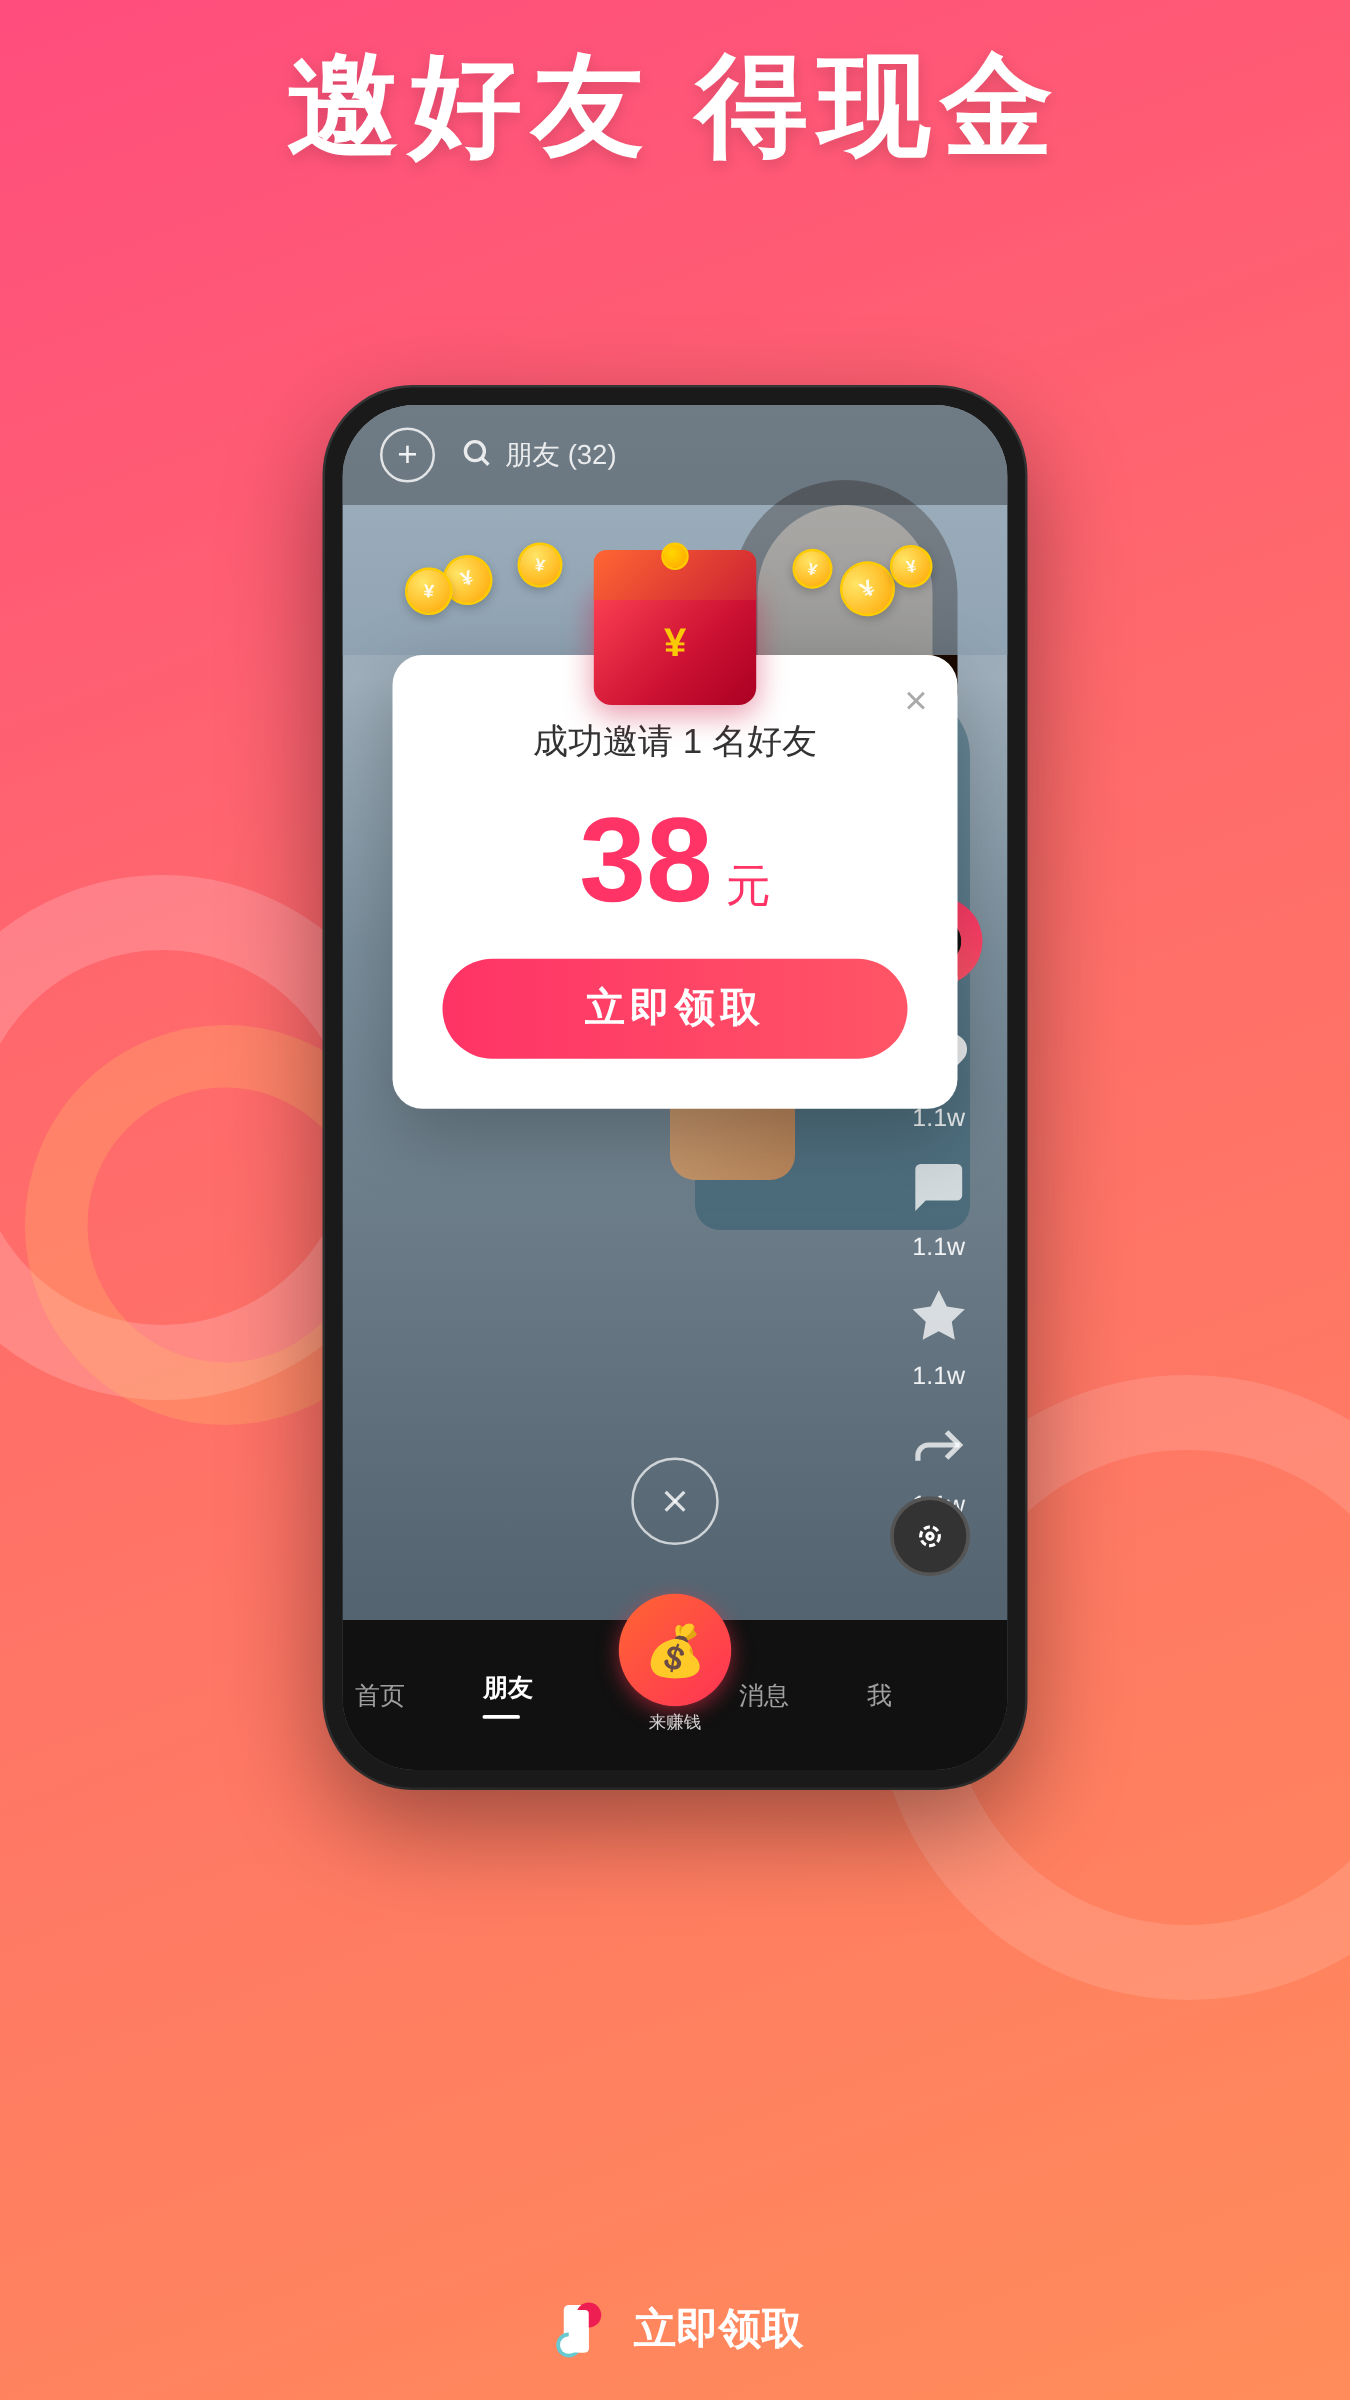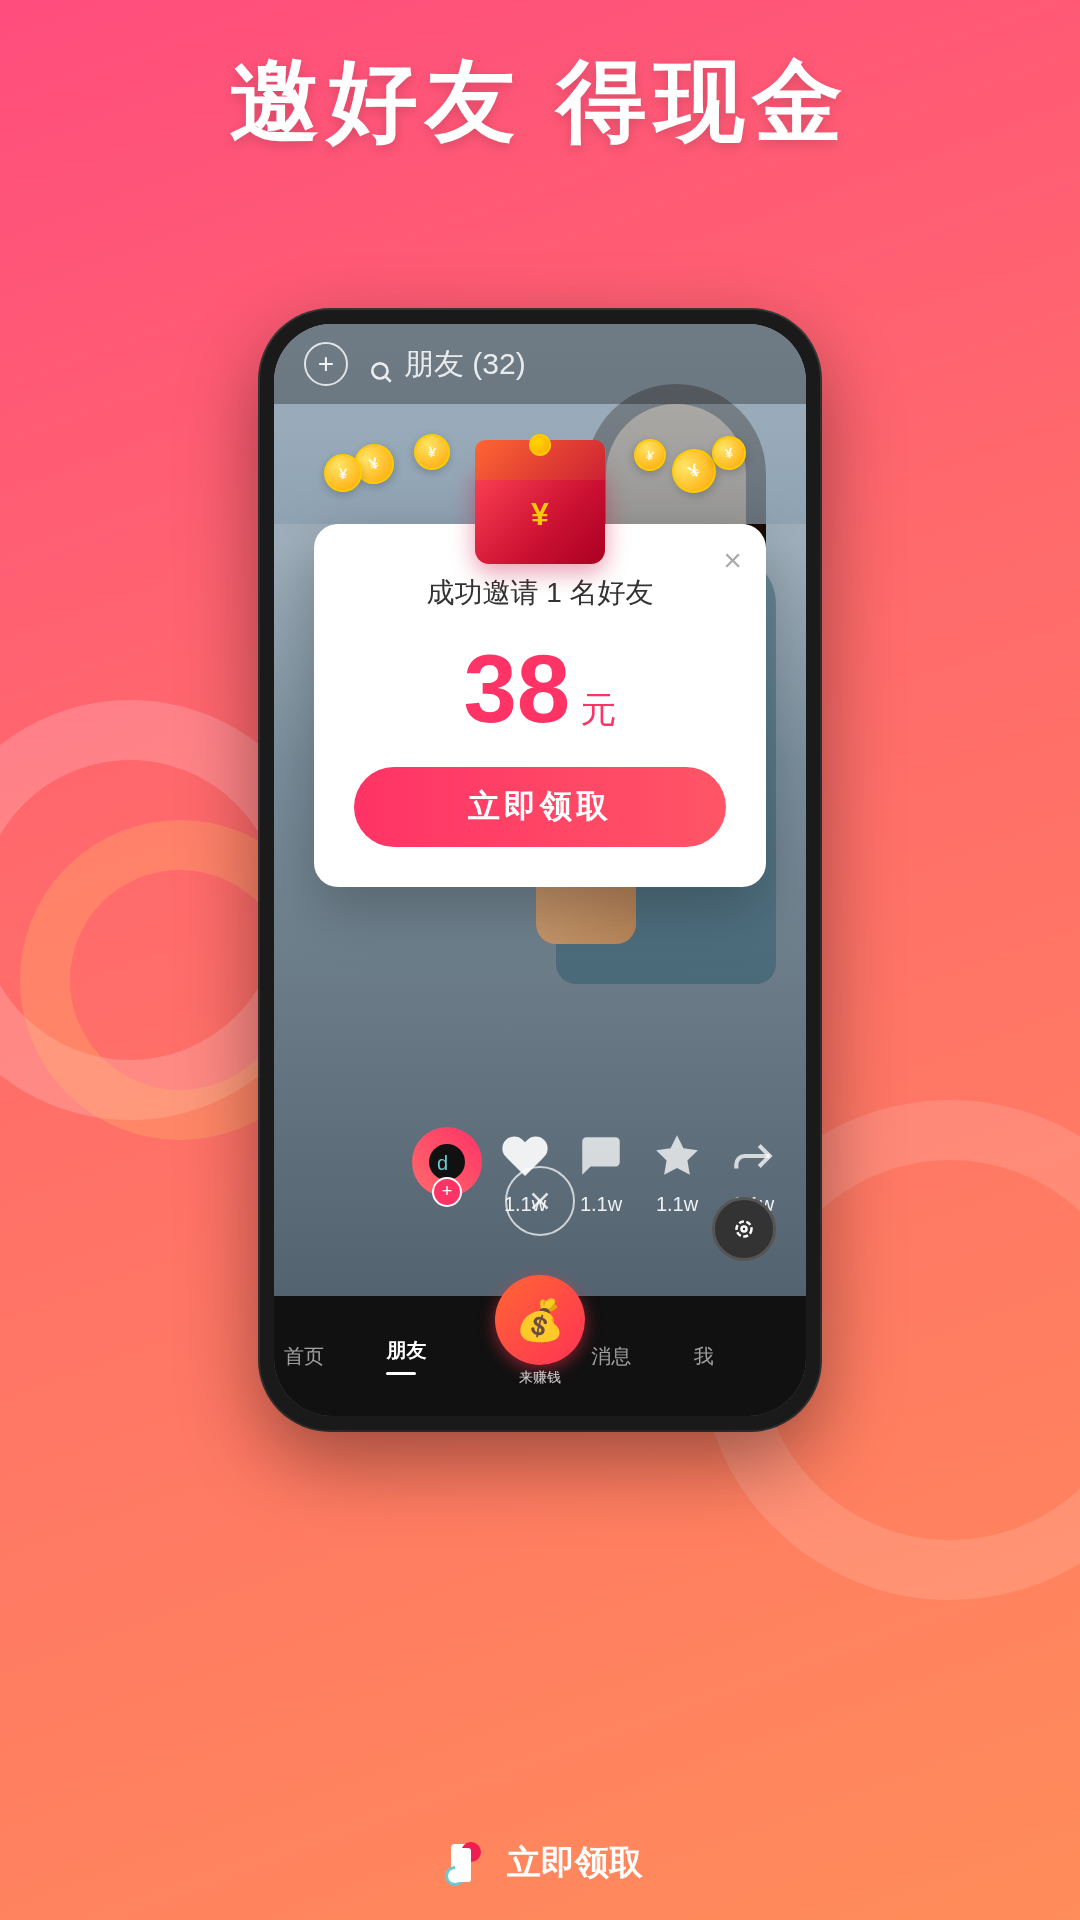--- a/index.html
+++ b/index.html
@@ -39,21 +39,21 @@
       height: 500px;
       border-radius: 50%;
       border: 60px solid rgba(255, 255, 255, 0.13);
       right: -120px;
       top: 1100px;
     }
 
     
     .header {
       text-align: center;
-      padding-top: 52px;
+      padding-top: 36px;
       position: relative;
       z-index: 10;
     }
 
     .header-title {
       font-size: 90px;
       font-weight: 900;
       color: #fff;
       letter-spacing: 8px;
       text-shadow: 0 4px 12px rgba(0,0,0,0.15);
@@ -141,23 +141,23 @@
       align-items: center;
       justify-content: center;
       color: rgba(255,255,255,0.9);
       font-size: 28px;
       font-weight: 300;
     }
 
     .top-bar-search {
       margin-left: 20px;
       color: rgba(255,255,255,0.85);
-      font-size: 30px;
-      display: flex;
-      align-items: flex-end;
+      font-size: 22px;
+      display: flex;
+      align-items: flex-start;
       gap: 10px;
     }
 
     
     .reward-modal {
       position: absolute;
       top: 200px;
       left: 40px;
       right: 40px;
       background: #fff;
@@ -232,22 +232,21 @@
       font-size: 30px;
       z-index: 40;
     }
 
     
     .right-actions {
       position: absolute;
       right: 20px;
       bottom: 200px;
       display: flex;
-      flex-direction: row;
-      align-items: center;
+      flex-direction: column;
       gap: 10px;
       z-index: 40;
     }
 
     .action-avatar {
       width: 70px;
       height: 70px;
       border-radius: 50%;
       background: linear-gradient(45deg, #ff6b6b, #ff3366);
       display: flex;

